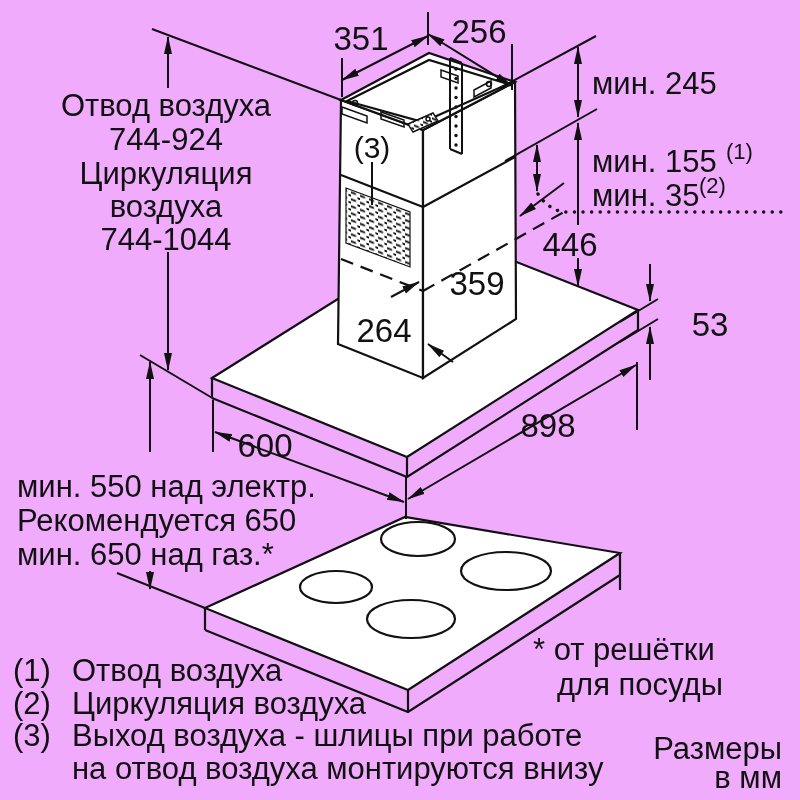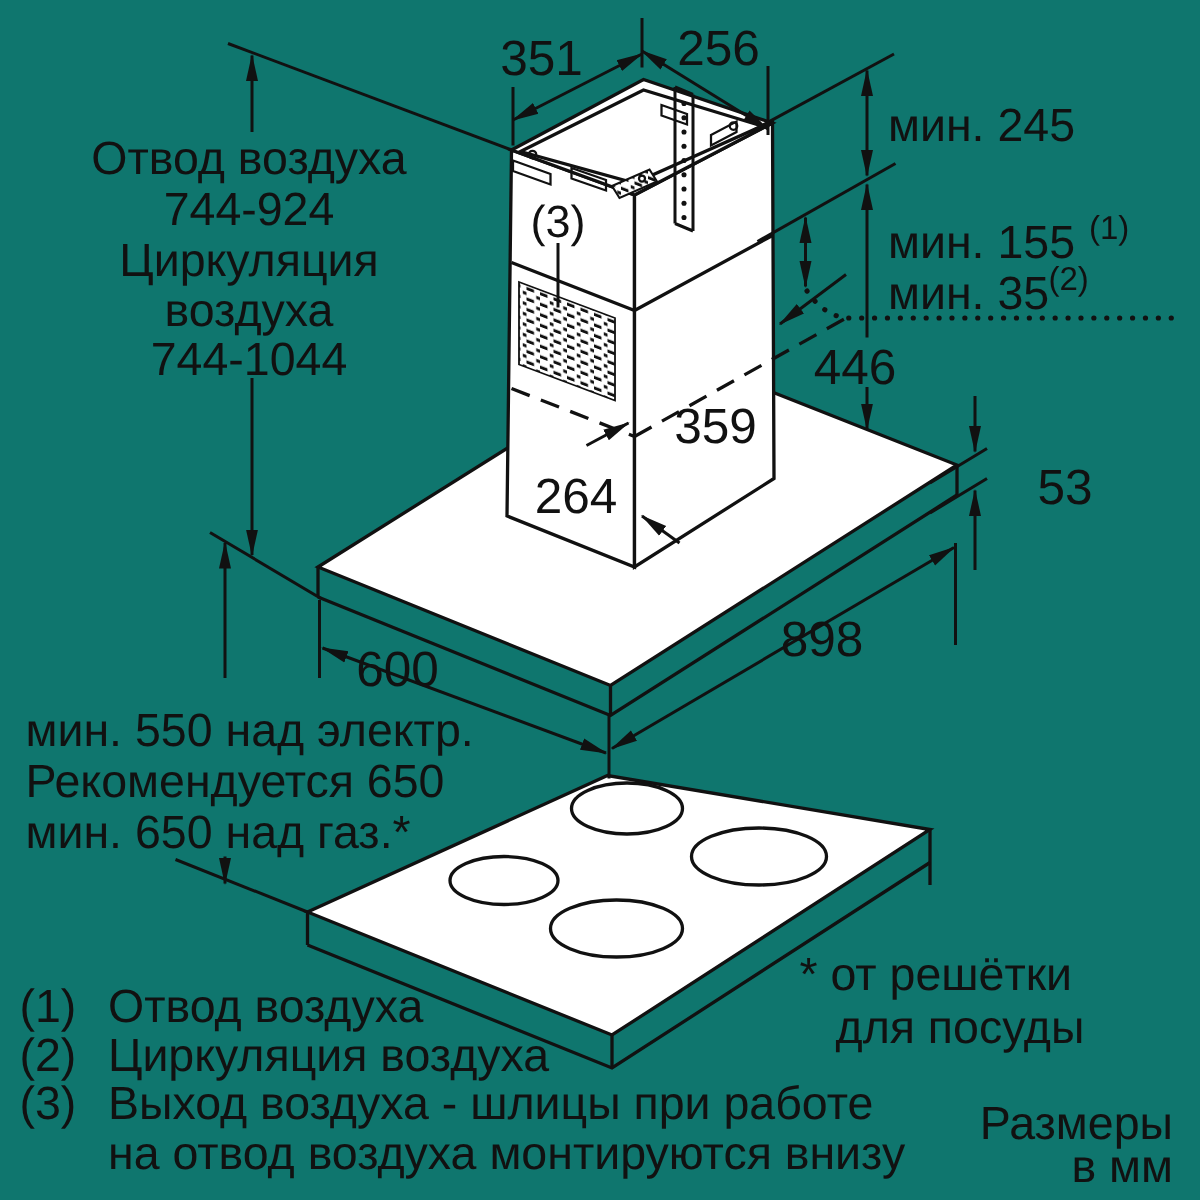--- a/index.html
+++ b/index.html
@@ -1,16 +1,16 @@
 <!DOCTYPE html>
 <html><head>
 <meta charset="utf-8">
 <style>
   html,body{margin:0;padding:0;background:#fff;}
-  #stage{width:800px;height:800px;background:#0f766e;position:relative;overflow:hidden;}
+  #stage{width:800px;height:800px;background:#f0abfc;position:relative;overflow:hidden;}
   svg{display:block;}
   text{font-family:"Liberation Sans","DejaVu Sans",sans-serif;fill:#111;}
   .fs33{font-size:33px;}
   .fs31{font-size:31px;}
   .fs30{font-size:30px;}
   .fs22{font-size:22px;}
   .mid{text-anchor:middle;}
   .end{text-anchor:end;}
   .ln{stroke:#111;stroke-width:2.2;fill:none;}
   .lnw{stroke:#111;stroke-width:2.2;fill:#fff;}

